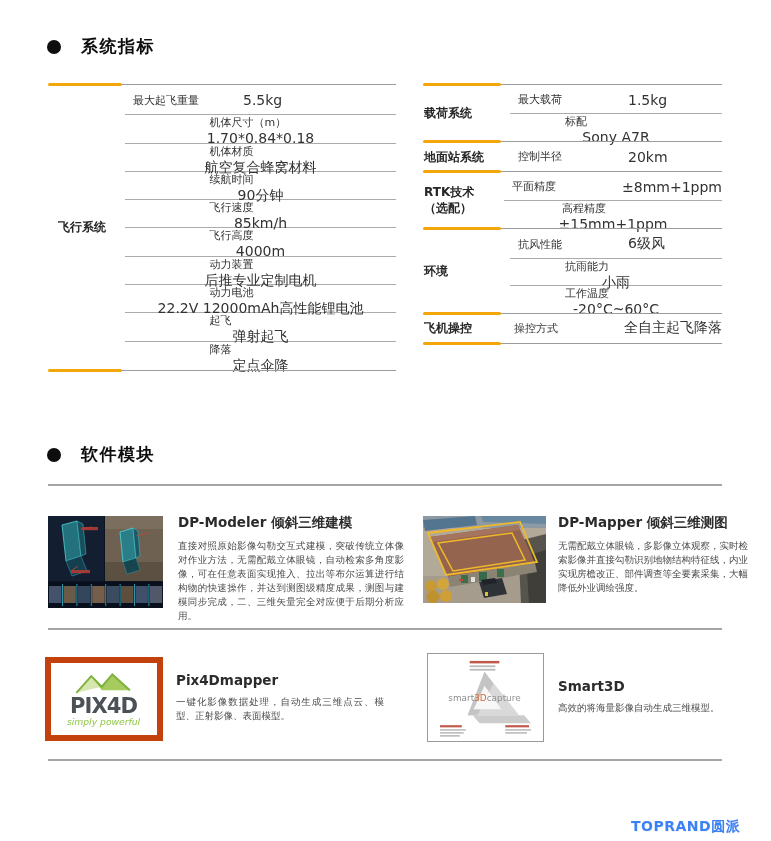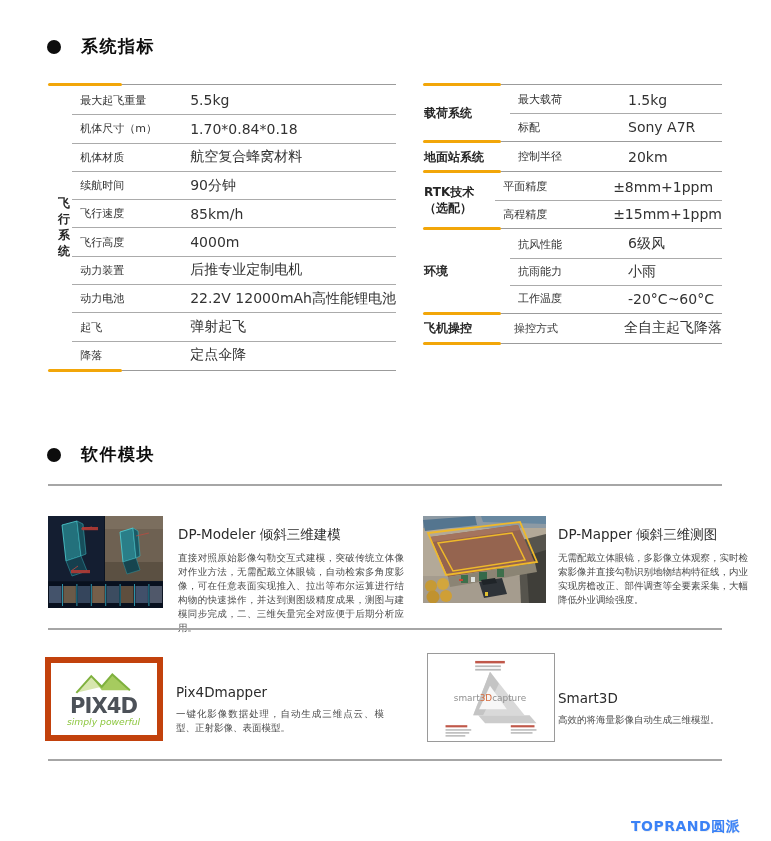--- a/index.html
+++ b/index.html
@@ -23,46 +23,46 @@
   .right-table .tb-orange { width:78px; }
   .tb-gray { flex:1; height:1px; background:#9b9b9b; }
   .tbody { display:flex; }
   .cat-col { display:flex; align-items:center; font-weight:bold; font-size:12px; color:#262626; box-sizing:border-box; line-height:16px; }
   .left-table .cat-col { width:77px; padding-left:10px; }
   .right-table .cat-col { width:87px; padding-left:1px; }
   .rows-col { flex:1; }
   .spec-row { display:flex; align-items:center; box-sizing:border-box; }
   .left-table .spec-row { height:28.3px; }
   .right-table .spec-row { height:27.1px; }
-  .spec-row + .spec-row { border-top:1px solid #ababab; }
+  .spec-row + .spec-row { border-top:1px solid #ababab;flex-direction:column; }
   .lbl { width:110px; padding-left:8px; font-size:11px; color:#323232; white-space:nowrap; }
   .val { font-size:14px; color:#323232; white-space:nowrap; }
   .cat-line2 { display:block; }
 
   
   .divider { position:absolute; left:48px; width:674px; height:2px; background:#a6a6a6; }
   #divider-1 { top:484px; }
   #divider-2 { top:628px; }
   #divider-3 { top:759px; }
 
   
   .sw-img { position:absolute; }
   #modeler-img { left:48px; top:516px; width:115px; height:92px; }
   #mapper-img  { left:423px; top:516px; width:123px; height:87px; }
   .sw-text { position:absolute; }
   #modeler-text { left:178px; top:514px; width:226px; }
   #mapper-text  { left:558px; top:514px; width:190px; }
   #pix4d-text   { left:176px; top:672px; width:208px; }
   #smart3d-text { left:558px; top:678px; width:200px; }
-  .sw-title { font-size:13.5px; font-weight:normal; color:#2b2b2b; margin:12px 0 7px 0; }
+  .sw-title { font-size:13.5px; font-weight:bold; color:#2b2b2b; margin:0 0 7px 0; }
   .sw-desc  { font-size:9.5px; color:#4a4a4a; line-height:14px; text-align:justify; margin:0; }
 
   .logo-box { position:absolute; background:#ffffff; box-sizing:border-box; }
   #pix4d-box   { left:45px;  top:657px; width:118px; height:84px; border:6px solid #c2410c; }
-  #smart3d-box { left:427px; top:653px; width:128px; height:89px; border:1px solid #9a9a9a; }
+  #smart3d-box { left:427px; top:653px; width:117px; height:89px; border:1px solid #9a9a9a; }
   .logo-box svg { display:block; width:100%; height:100%; }
 
   .watermark { position:absolute; left:631px; top:818px; font-size:14px; font-weight:bold;
                color:#3b82f6; letter-spacing:0.5px;
                text-shadow:0.5px 0.5px 0 #f2f2f2; }
 </style>
 </head>
 <body>
 
 <div class="page">

